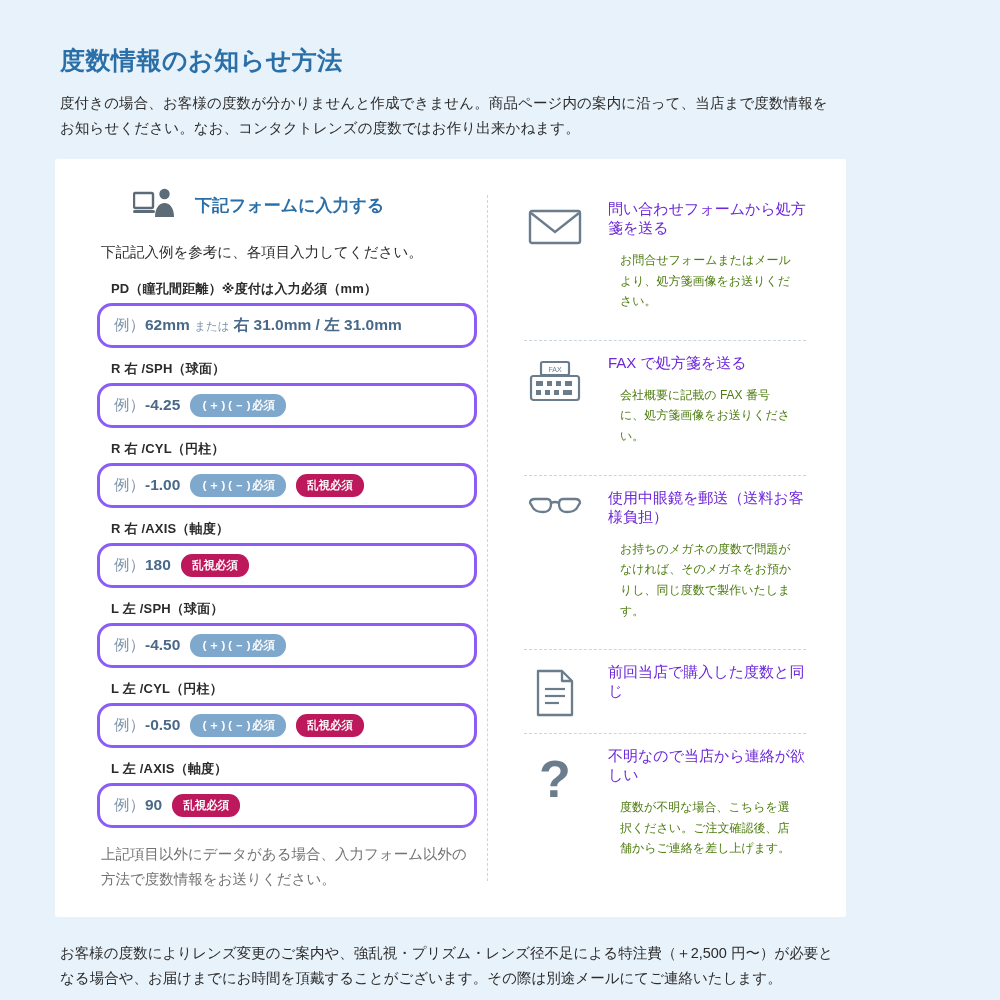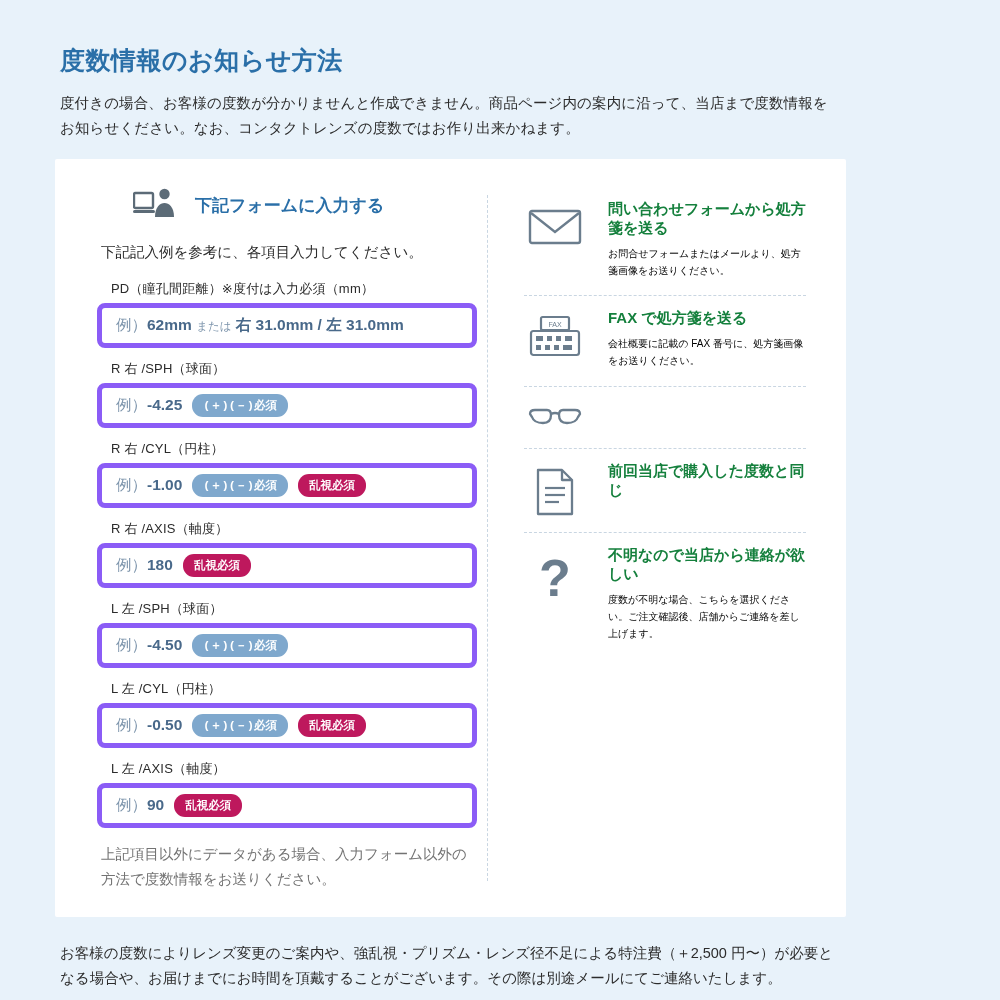--- a/index.html
+++ b/index.html
@@ -68,28 +68,28 @@
     font-size: 17px;
   }
   .lf-sub {
     font-size: 14.5px;
     margin: 0 0 18px 4px;
     color: #2c2c2c;
   }
   .field { margin-bottom: 5px; }
   .field-label {
     font-size: 13px;
-    font-weight: normal;
+    font-weight: bold;
     color: #2b2b2b;
     margin: 0 0 5px 14px;
     letter-spacing: .2px;
   }
   .input-box {
-    border: 5px solid #8b5cf6;
-    border-radius: 8px;
+    border: 3px solid #8b5cf6;
+    border-radius: 15px;
     height: 45px;
     display: flex;
     align-items: center;
     padding: 0 14px;
     gap: 10px;
     background: #fff;
     margin-bottom: 12px;
   }
   .ex {
     color: #7b93ab;
@@ -126,30 +126,30 @@
   .r-icon {
     width: 62px;
     min-width: 62px;
     display: flex;
     align-items: flex-start;
     justify-content: center;
     padding-top: 6px;
     color: #6b7d8d;
   }
   .r-title {
-    color: #15803d;
-    font-weight: bold;
+    color: #6d28d9;
+    font-weight: normal;
     font-size: 15px;
     margin: 0 0 7px 0;
   }
   .r-body {
-    font-size: 10px;
+    font-size: 12px;
     line-height: 1.72;
-    color: #000000;
-    margin: 0;
+    color: #4d7c0f;
+    margin: 12px;
   }
   .footer {
     padding: 24px 60px 0 60px;
     font-size: 14.5px;
     line-height: 1.75;
     color: #2c2c2c;
   }
 </style>
 </head>
 <body>
@@ -295,20 +295,24 @@
       </div>
 
       <div class="r-item">
         <div class="r-icon">
           <svg width="56" height="26" viewBox="0 0 56 26">
             <path d="M3 8 Q3 4 8 4 L20 4 Q24 4 24 9 Q24 17 16 17 Q7 17 5 11 Z" fill="none" stroke="#6b7d8d" stroke-width="2.3"></path>
             <path d="M53 8 Q53 4 48 4 L36 4 Q32 4 32 9 Q32 17 40 17 Q49 17 51 11 Z" fill="none" stroke="#6b7d8d" stroke-width="2.3"></path>
             <path d="M24 8 Q28 6 32 8" fill="none" stroke="#6b7d8d" stroke-width="2.3"></path>
           </svg>
         </div>
+        <div>
+          <p class="r-title">使用中眼鏡を郵送（送料お客様負担）</p>
+          <p class="r-body">お持ちのメガネの度数で問題がなければ、そのメガネをお預かりし、同じ度数で製作いたします。</p>
+        </div>
       </div>
 
       <div class="r-item">
         <div class="r-icon">
           <svg width="40" height="48" viewBox="0 0 40 48">
             <path d="M3 2 H27 L37 12 V46 H3 Z" fill="none" stroke="#6b7d8d" stroke-width="2.3" stroke-linejoin="round"></path>
             <path d="M27 2 V12 H37" fill="none" stroke="#6b7d8d" stroke-width="2.3" stroke-linejoin="round"></path>
             <line x1="10" y1="20" x2="30" y2="20" stroke="#6b7d8d" stroke-width="2.2"></line>
             <line x1="10" y1="27" x2="30" y2="27" stroke="#6b7d8d" stroke-width="2.2"></line>
             <line x1="10" y1="34" x2="24" y2="34" stroke="#6b7d8d" stroke-width="2.2"></line>

